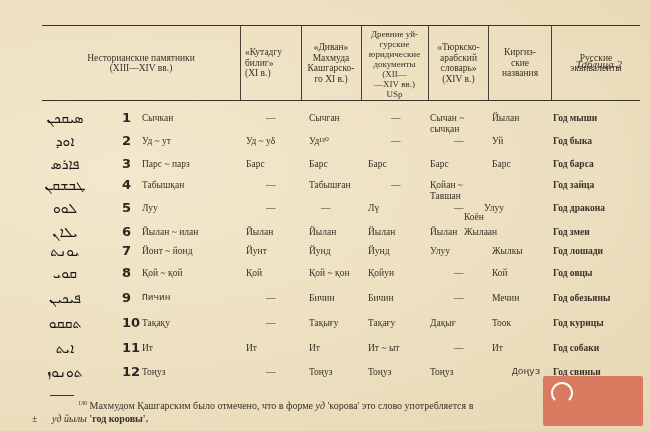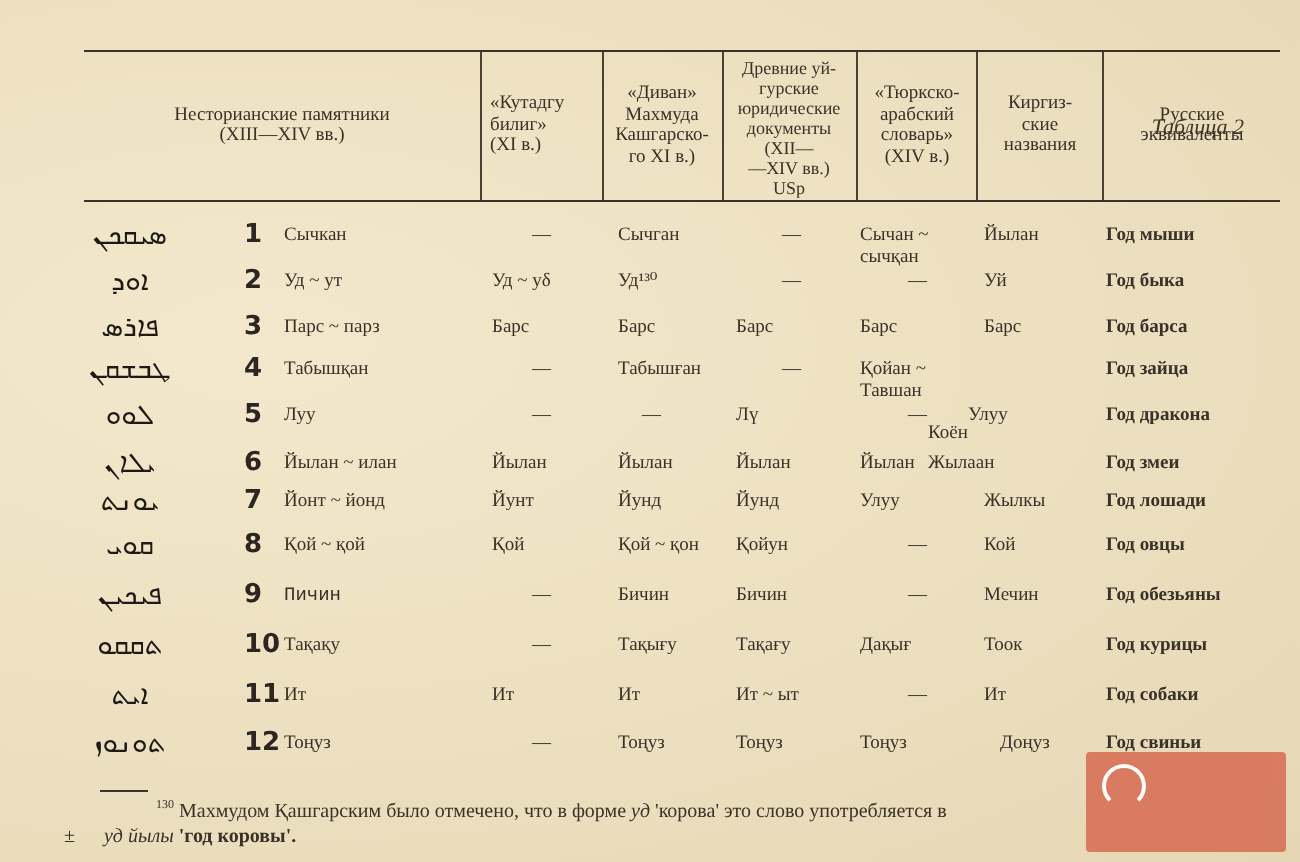--- a/index.html
+++ b/index.html
@@ -204,21 +204,21 @@
       <div class="cell" style="left: 553px; top: 343px; font-weight: bold;">Год собаки</div>
     </div>
     <div>
       <div class="script" style="left: 20px; width: 90px; top: 364px;">ܬܘܢܘܙ</div>
       <div class="num" style="left: 122px; top: 364px;">12</div>
       <div class="cell" style="left: 142px; top: 367px;">Тоңуз</div>
       <div class="cell" style="left: 266px; top: 367px;">—</div>
       <div class="cell" style="left: 309px; top: 367px;">Тоңуз</div>
       <div class="cell" style="left: 368px; top: 367px;">Тоңуз</div>
       <div class="cell" style="left: 430px; top: 367px;">Тоңуз</div>
-      <div class="cell" style="left: 500px; top: 367px;">Доңуз</div>
+      <div class="cell" style="left: 512px; top: 367px; font-family: Liberation Mono, monospace;">Доңуз</div>
       <div class="cell" style="left: 553px; top: 367px; font-weight: bold;">Год свиньи</div>
     </div>
   </div>
 
 <div class="fn-rule"></div>
 <div class="footnote" style="left:78px; top:400px;">
   <span class="sup">130</span>
   <span>Махмудом Қашгарским было отмечено, что в форме</span>
   <i>уд</i>
   <span>'корова' это слово употребляется в</span>

